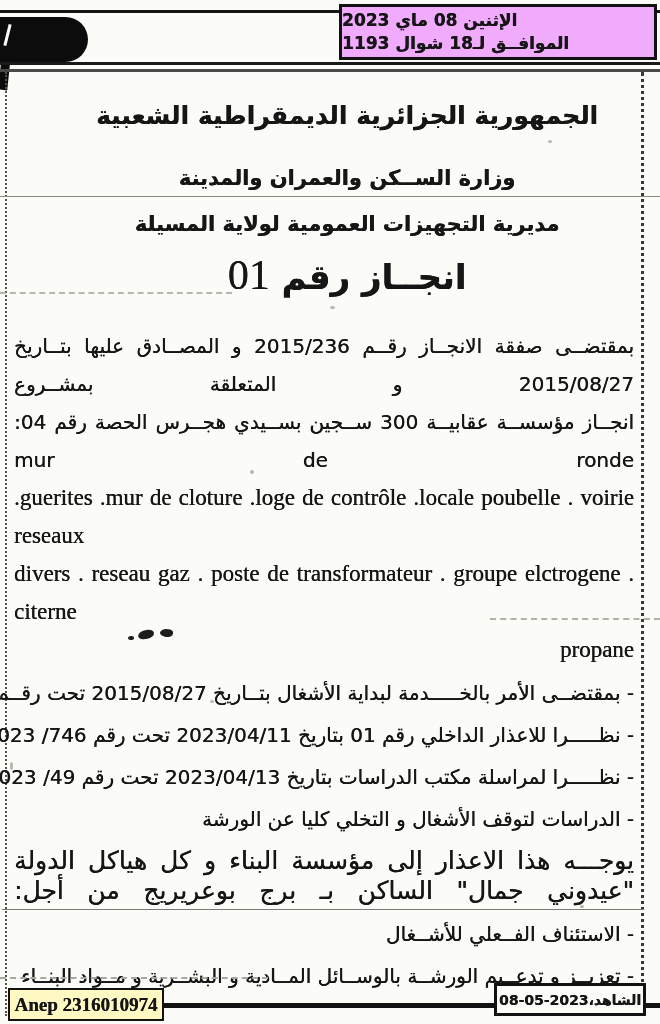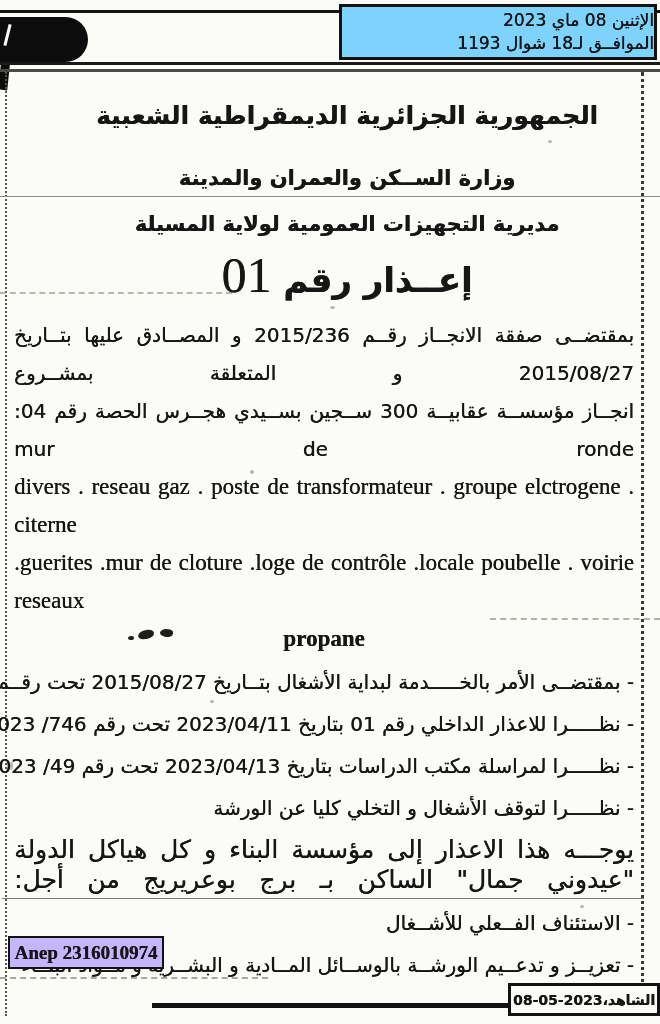--- a/index.html
+++ b/index.html
@@ -11,60 +11,60 @@
   }
   
   .abs{position:absolute;}
   .rule-top{top:10px;left:0;right:0;height:3px;background:#151515;}
   .rule-dbl-a{top:62px;left:0;right:0;height:3px;background:#1a1a1a;}
   .rule-dbl-b{top:69px;left:0;right:0;height:3px;background:#4a4a46;}
   .border-left{top:72px;bottom:8px;left:5px;width:0;border-left:2px dotted #55524c;}
   .border-right{top:72px;bottom:16px;right:16px;width:0;border-right:3px dotted #3a3834;}
   .date-box{
     top:4px;right:3px;width:312px;height:50px;border:3px solid #121212;
-    display:flex;flex-direction:column;justify-content:center;align-items:flex-start;
-    direction:rtl;font-weight:normal;font-size:17px;line-height:23px;background:#7dd3fc;
+    display:flex;flex-direction:column;justify-content:center;align-items:flex-end;
+    direction:rtl;font-weight:bold;font-size:17px;line-height:23px;background:#f0abfc;
   }
   .ink-blob{top:17px;left:0;width:88px;height:45px;background:#0c0c0c;border-radius:0 28px 28px 0;}
   .ink-blob-tail{top:56px;left:0;width:9px;height:34px;background:#0c0c0c;transform:rotate(6deg);}
   .ink-blob-slit{top:24px;left:6px;width:3px;height:22px;background:#fbfbf8;transform:rotate(14deg);}
   .dash-under-title{top:292px;left:0;width:232px;border-top:2px dashed #b9b6ae;}
   .dash-right-mid{top:618px;right:0;width:170px;border-top:2px dashed #b3b0a8;}
   .thin-rule-titles{top:196px;left:0;right:0;height:1px;background:#8f8c85;}
   .smudge{background:#1d1d1b;border-radius:60% 40% 55% 45%;}
   .smudge-a{top:630px;left:138px;width:16px;height:9px;transform:rotate(-8deg);}
   .smudge-b{top:629px;left:160px;width:13px;height:8px;transform:rotate(10deg);}
   .smudge-c{top:636px;left:128px;width:6px;height:4px;}
   .speck{position:absolute;background:#9b988f;border-radius:50%;opacity:.7;}
   
   .anep-box{
-    left:8px;top:936px;width:152px;height:29px;border:2px solid #121212;
-    display:flex;align-items:center;justify-content:center;background:#c4b5fd;
+    left:8px;top:988px;width:152px;height:29px;border:2px solid #121212;
+    display:flex;align-items:center;justify-content:center;background:#fef9c3;
     font-family:"Liberation Serif",serif;font-weight:bold;font-size:19px;
   }
   .witness-box{
-    right:0;top:983px;width:146px;height:27px;border:3px solid #121212;
+    right:14px;top:983px;width:146px;height:27px;border:3px solid #121212;
     display:flex;align-items:center;justify-content:center;background:#fbfbf8;
     direction:rtl;font-weight:bold;font-size:14px;
   }
   .footer-line{top:1003px;left:152px;right:0;height:5px;background:#121212;}
   .footer-dash{top:977px;left:0;width:268px;border-top:2px dashed #aaa79f;}
   
   .content{position:absolute;top:0;left:14px;right:26px;direction:rtl;}
   .t-center{text-align:center;margin-left:0;margin-right:-46px;}
   .title-republic{margin-top:96px;font-size:25px;line-height:40px;font-weight:bold;}
   .title-ministry{margin-top:26px;font-size:21px;line-height:32px;font-weight:bold;}
   .title-directorate{margin-top:14px;font-size:21px;line-height:32px;font-weight:bold;}
   .notice-title{margin-top:9px;font-size:34px;line-height:52px;font-weight:bold;text-align:center;margin-right:-46px;}
-  .notice-num{font-family:"Liberation Serif",serif;font-size:50px;font-weight:normal;letter-spacing:1px;}
-  .intro{margin-top:10px;}
+  .notice-num{font-family:"Liberation Serif",serif;font-size:42px;font-weight:normal;letter-spacing:1px;}
+  .intro{margin-top:24px;}
   .line{font-size:20px;line-height:38px;white-space:nowrap;}
   .just{text-align:justify;text-align-last:justify;white-space:normal;}
   .fr{direction:ltr;font-family:"Liberation Serif",serif;font-size:23px;}
-  .fr-last{direction:ltr;text-align:center;font-weight:bold;}
+  .fr-last{direction:ltr;text-align:right;}
   .bullets{margin-top:9px;}
   .bullet{font-size:20px;line-height:30px;margin-bottom:12px;text-align:right;white-space:nowrap;}
   .addressee{margin-top:3px;font-size:25px;line-height:30px;text-align:justify;text-align-last:justify;}
   .mid-rule{border:none;border-top:1px solid #7d7a73;margin:3px -10px 0 -12px;}
   .demand{}
 </style>
 </head>
 <body>
 
 <div class="page">
@@ -99,37 +99,37 @@
 
   <div class="content">
 
     <div class="t-center title-republic">الجمهورية الجزائرية الديمقراطية الشعبية</div>
 
     <div class="t-center title-ministry">وزارة الســكن والعمران والمدينة</div>
 
     <div class="t-center title-directorate">مديرية التجهيزات العمومية لولاية المسيلة</div>
 
     <div class="notice-title">
-      <span>إعــذار رقم</span>
+      <span>انجــاز رقم</span>
       <span class="notice-num">01</span>
     </div>
 
     <div class="intro">
       <div class="line just">بمقتضــى صفقة الانجــاز رقــم 2015/236 و المصــادق عليها بتــاريخ 2015/08/27 و المتعلقة بمشــروع</div>
       <div class="line just">انجــاز مؤسســة عقابيــة 300 ســجين بســيدي هجــرس الحصة رقم 04: mur de ronde</div>
+      <div class="line fr just">.guerites .mur de cloture .loge de contrôle .locale poubelle . voirie reseaux</div>
       <div class="line fr just">divers . reseau gaz . poste de transformateur . groupe elctrogene . citerne</div>
-      <div class="line fr just">.guerites .mur de cloture .loge de contrôle .locale poubelle . voirie reseaux</div>
       <div class="line fr fr-last">propane</div>
     </div>
 
     <div class="bullets">
       <div class="bullet">- بمقتضــى الأمر بالخـــــدمة لبداية الأشغال بتــاريخ 2015/08/27 تحت رقــم 2015/442</div>
       <div class="bullet">- نظـــــرا للاعذار الداخلي رقم 01 بتاريخ 2023/04/11 تحت رقم 746/ 2023</div>
       <div class="bullet">- نظـــــرا لمراسلة مكتب الدراسات بتاريخ 2023/04/13 تحت رقم 49/ 2023</div>
-      <div class="bullet">- نظـــــرا لتوقف الأشغال و التخلي كليا عن الورشة</div>
+      <div class="bullet">- الدراسات لتوقف الأشغال و التخلي كليا عن الورشة</div>
     </div>
 
     <div class="addressee">يوجـــه هذا الاعذار إلى مؤسسة البناء و كل هياكل الدولة "عيدوني جمال" الساكن بـ برج بوعريريج من أجل:</div>
 
     <hr class="mid-rule">
 
     <div class="bullets demand">
       <div class="bullet">- الاستئناف الفــعلي للأشــغال</div>
       <div class="bullet">- تعزيــز و تدعــيم الورشــة بالوســائل المــادية و البشــرية و مــواد البنــاء</div>
     </div>

